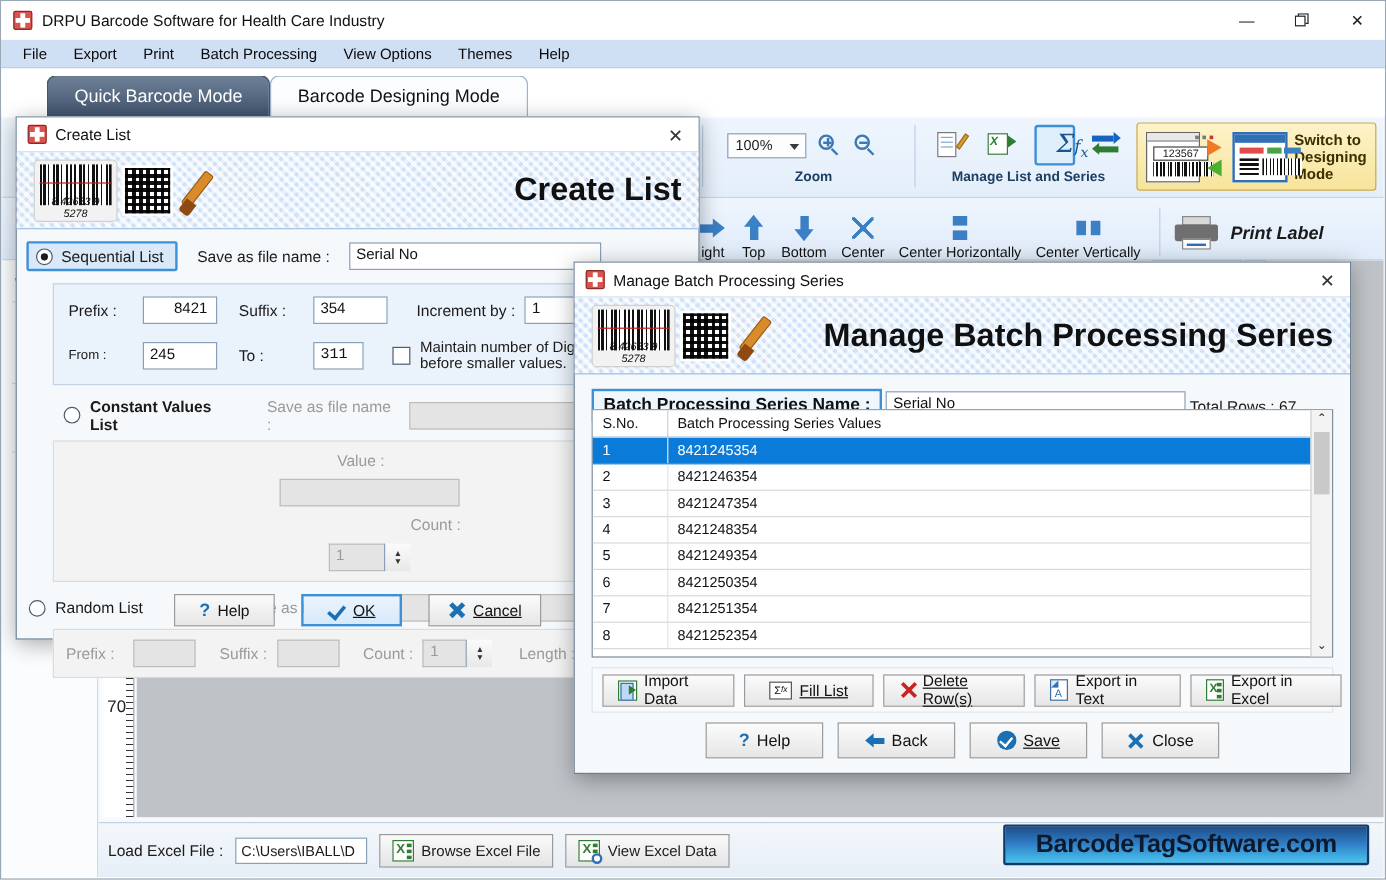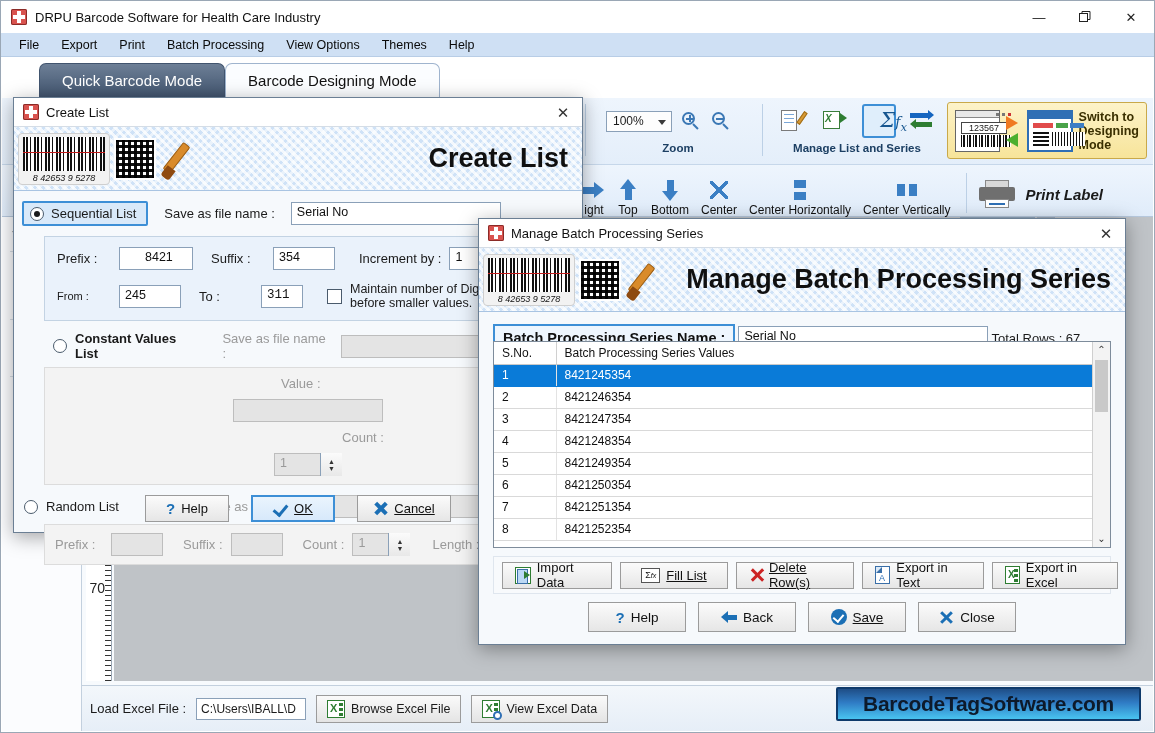--- a/index.html
+++ b/index.html
@@ -278,21 +278,21 @@
   .dlg-banner {
     height:64px; position:relative;
     background-color:#cfe2f7;
     background-image:
       repeating-linear-gradient(45deg, rgba(255,255,255,.75) 0 3px, transparent 3px 6px),
       repeating-linear-gradient(-45deg, rgba(255,255,255,.55) 0 3px, transparent 3px 6px);
     border-bottom:1px solid #a9c4e2;
     display:flex; align-items:center;
   }
   .dlg-banner .bt { position:absolute; right:14px; font-size:27px; font-weight:bold; color:#101010; }
-  .bc-img { margin-left:4px; width:92px; height:52px; background:#f2f2f2; border:1px solid #cfcfcf;
+  .bc-img { margin-left:14px; width:70px; height:52px; background:#f2f2f2; border:1px solid #cfcfcf;
             border-radius:4px; position:relative; }
   .bc-img .bars {
     position:absolute; left:4px; top:3px; right:4px; height:34px;
     background:repeating-linear-gradient(90deg,#111 0 2px,#fff 2px 3px,#111 3px 5px,#fff 5px 7px,#111 7px 8px,#fff 8px 11px);
   }
   .bc-img .redline{position:absolute;left:4px;right:4px;top:18px;height:1.5px;background:#c01d1d;}
   .bc-img .num{position:absolute;left:3px;bottom:1px;right:3px;font-size:9px;color:#111;text-align:center;}
   .qr-img { width:42px; height:42px; margin-left:4px; background:#fff; position:relative;
     background-image:
       repeating-linear-gradient(0deg,#111 0 3px,#fff 3px 6px),
@@ -713,21 +713,21 @@
         <span class="radio on"></span>
         <span style="font-size:13px;">Sequential List</span>
       </span>
       <span style="font-size:13px;">Save as file name :</span>
       <span class="tb-input" style="width:210px;">Serial No</span>
     </div>
 
     <div class="fieldset" style="margin:4px 10px 0 30px;padding:10px 12px;">
       <div style="display:flex;align-items:center;gap:8px;">
         <span style="width:54px;font-size:13px;">Prefix :</span>
-        <span class="tb-input" style="width:74px;padding-left:25px;">8421</span>
+        <span class="tb-input" style="width:62px;padding-left:25px;">8421</span>
         <span style="width:54px;margin-left:10px;font-size:13px;">Suffix :</span>
         <span class="tb-input" style="width:62px;">354</span>
         <span style="margin-left:16px;font-size:13px;">Increment by :</span>
         <span class="tb-input" style="width:58px;">1</span>
       </div>
       <div style="display:flex;align-items:center;gap:8px;margin-top:12px;">
         <span style="width:54px;font-size:11px;">From :</span>
         <span class="tb-input" style="width:62px;">245</span>
         <span style="width:54px;margin-left:10px;font-size:13px;">To :</span>
         <span class="tb-input" style="width:42px;font-family:Liberation Mono, monospace;">311</span>

